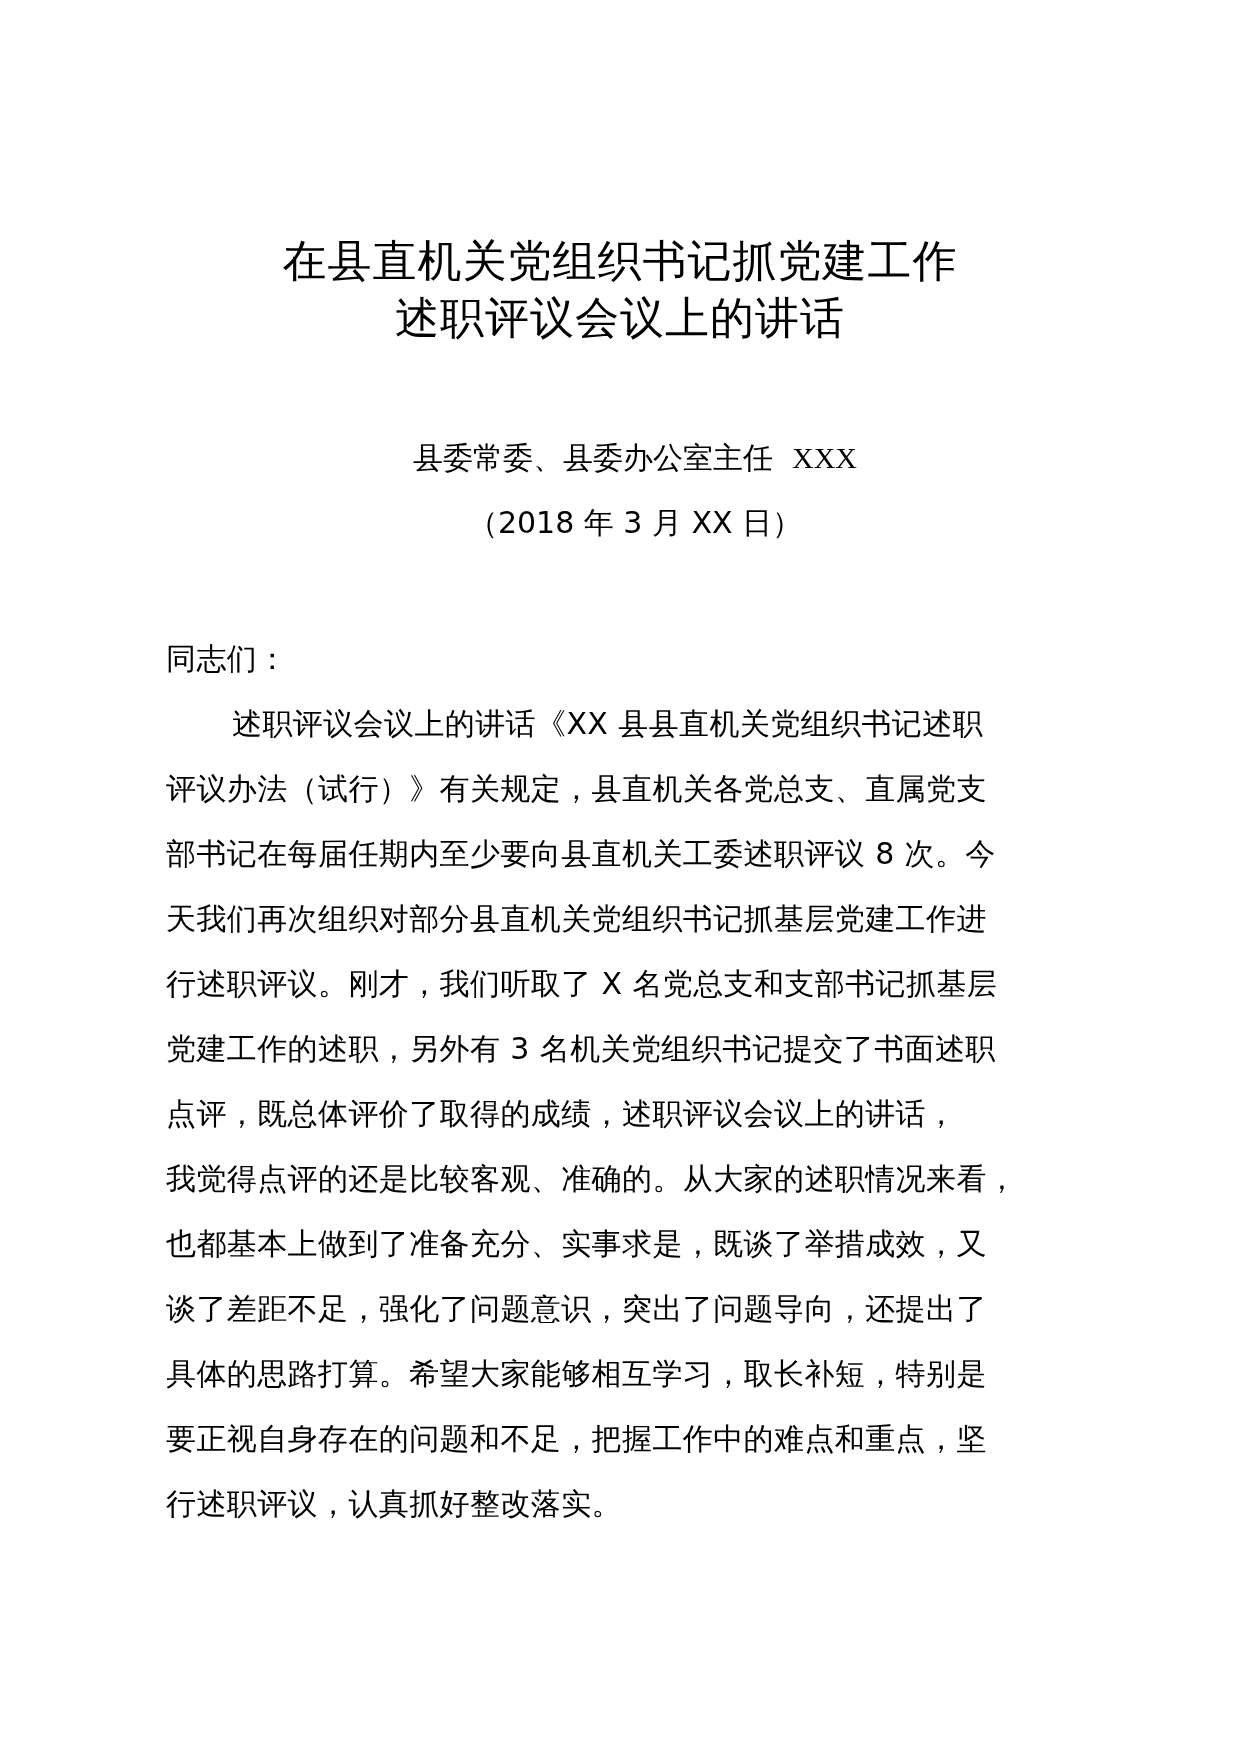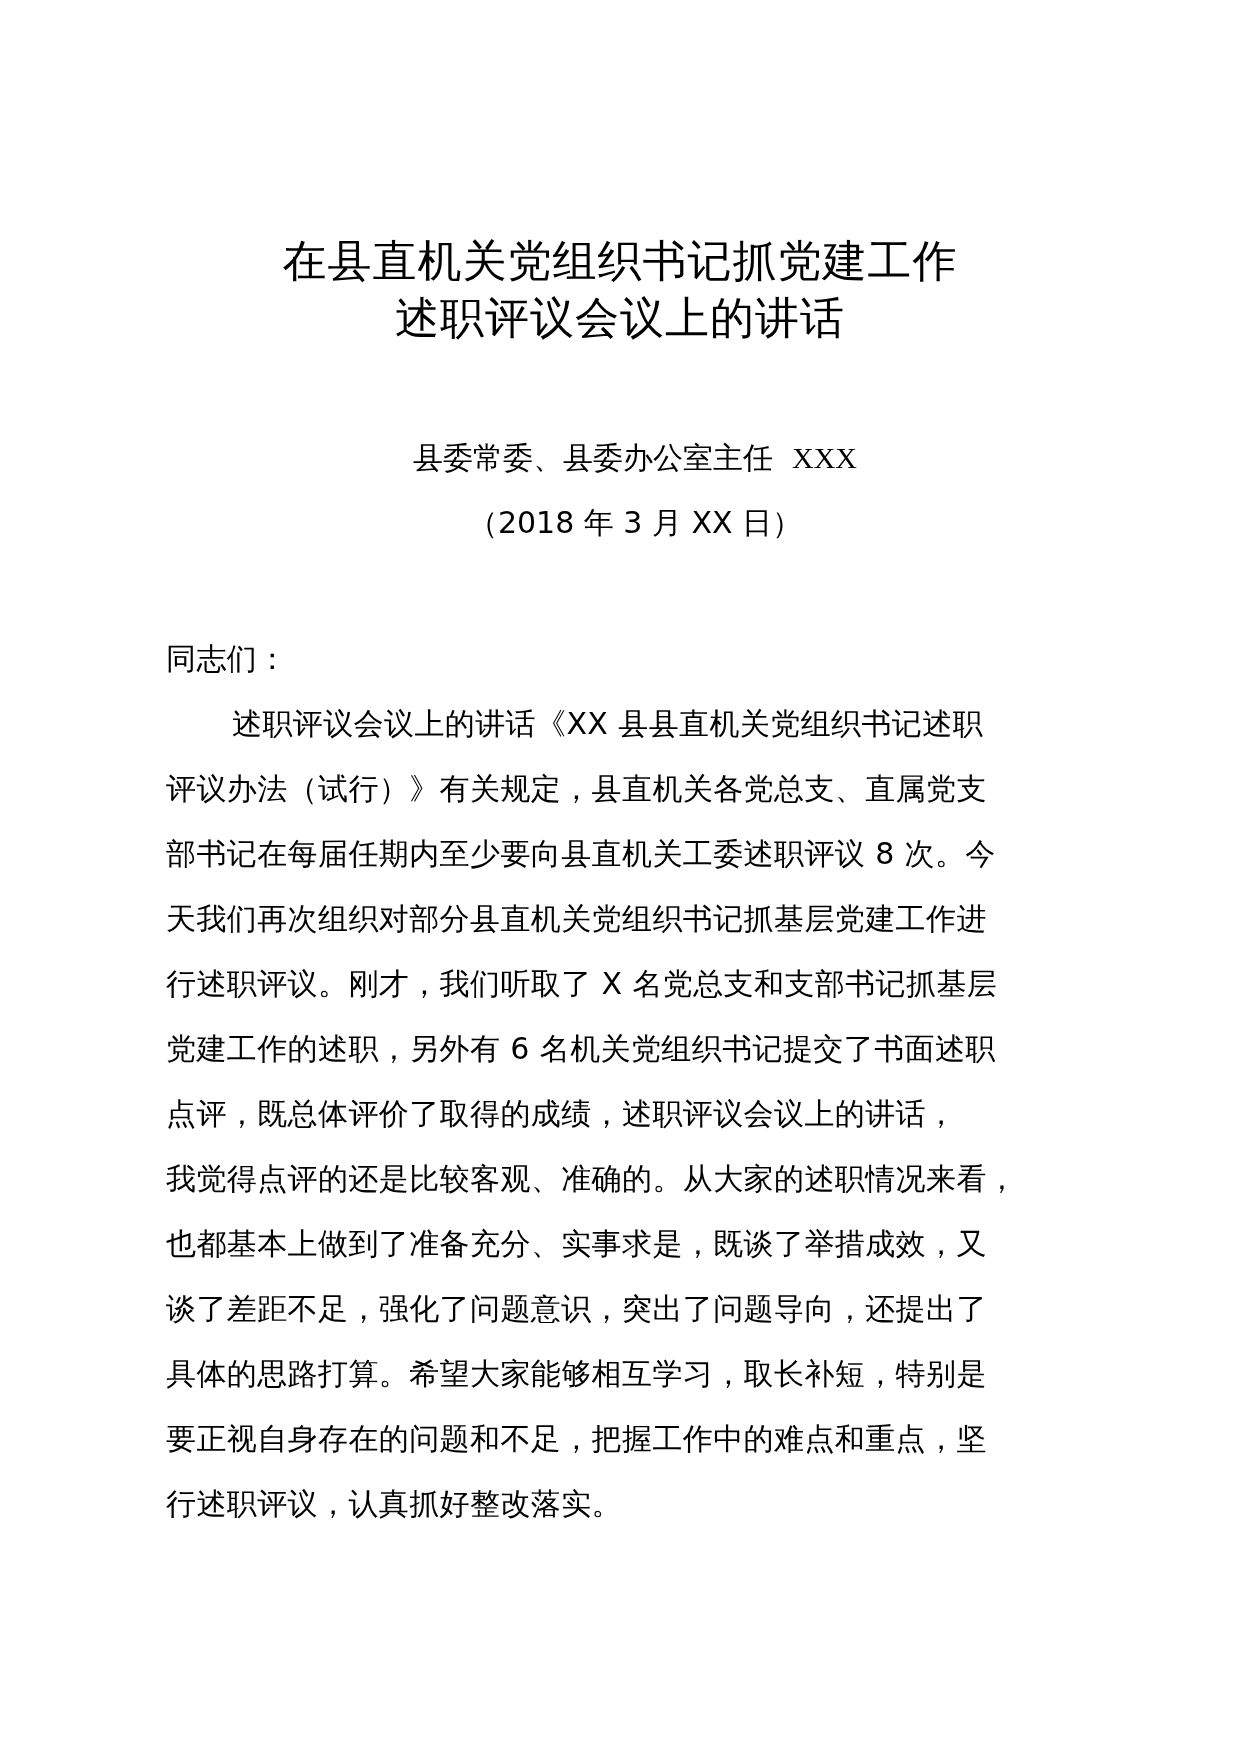--- a/index.html
+++ b/index.html
@@ -81,21 +81,21 @@
   <div class="meta date">（2018 年 3 月 XX 日）</div>
 
   <div class="body-text">
     <span class="line">同志们：</span>
     <div>
       <span class="line indent">述职评议会议上的讲话《XX 县县直机关党组织书记述职</span>
       <span class="line">评议办法（试行）》有关规定，县直机关各党总支、直属党支</span>
       <span class="line">部书记在每届任期内至少要向县直机关工委述职评议 8 次。今</span>
       <span class="line">天我们再次组织对部分县直机关党组织书记抓基层党建工作进</span>
       <span class="line">行述职评议。刚才，我们听取了 X 名党总支和支部书记抓基层</span>
-      <span class="line">党建工作的述职，另外有 6 名机关党组织书记提交了书面述职</span>
+      <span class="line">党建工作的述职，另外有 3 名机关党组织书记提交了书面述职</span>
       <span class="line">点评，既总体评价了取得的成绩，述职评议会议上的讲话，</span>
       <span class="line">我觉得点评的还是比较客观、准确的。从大家的述职情况来看，</span>
       <span class="line">也都基本上做到了准备充分、实事求是，既谈了举措成效，又</span>
       <span class="line">谈了差距不足，强化了问题意识，突出了问题导向，还提出了</span>
       <span class="line">具体的思路打算。希望大家能够相互学习，取长补短，特别是</span>
       <span class="line">要正视自身存在的问题和不足，把握工作中的难点和重点，坚</span>
       <span class="line">行述职评议，认真抓好整改落实。</span>
     </div>
   </div>
 

